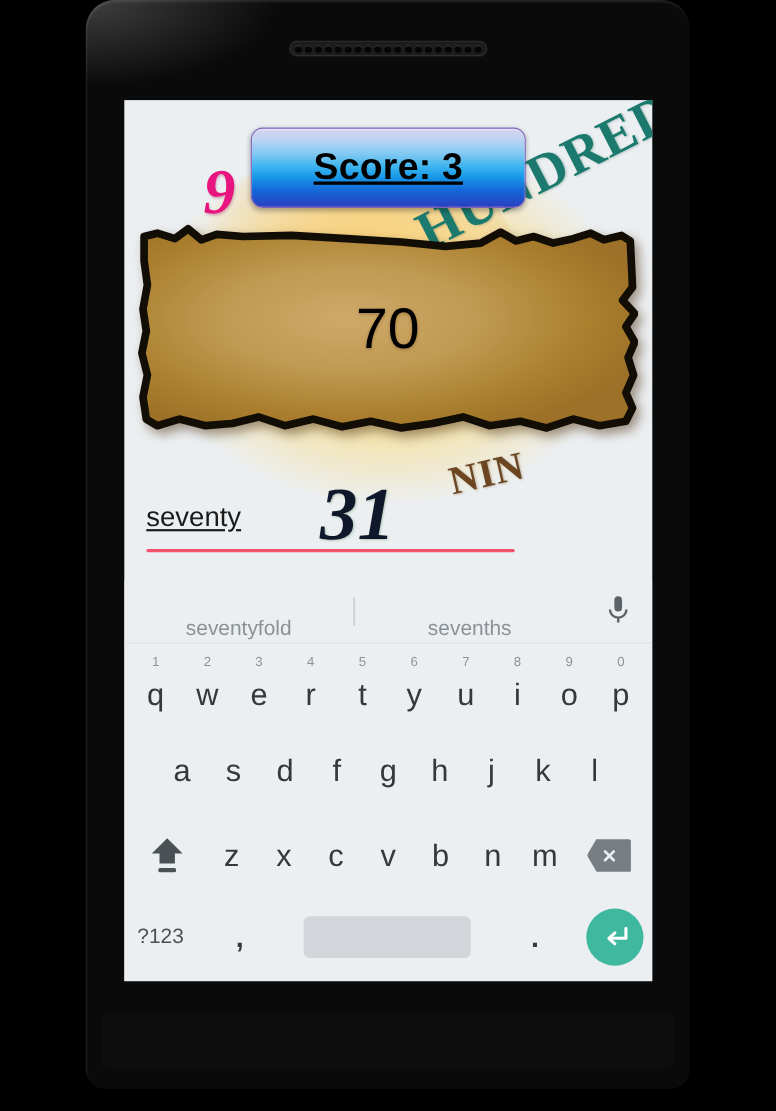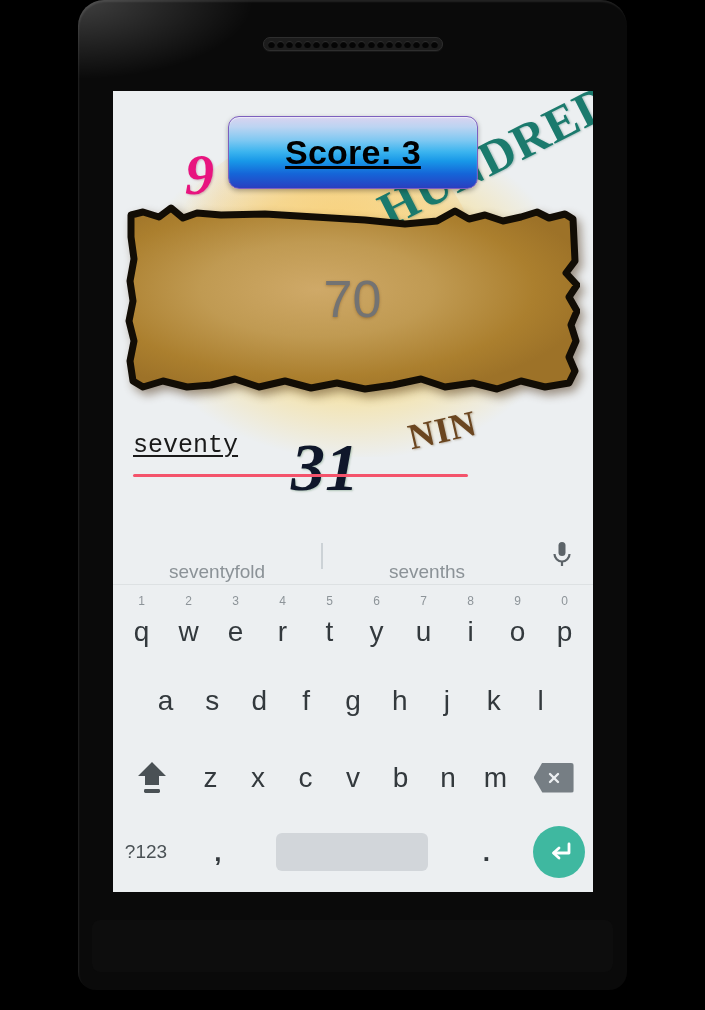--- a/index.html
+++ b/index.html
@@ -169,33 +169,32 @@
   }
   #parchment-wrap svg { display: block; width: 100%; height: 100%; }
   #parchment-number {
     position: absolute;
     left: 0; top: 0;
     width: 455px; height: 195px;
     display: flex;
     align-items: center;
     justify-content: center;
     font-size: 52px;
-    color: #737373;
+    color: #000000;
     font-weight: 400;
     text-shadow: 0 1px 3px rgba(80,40,0,0.35);
     pointer-events: none;
   }
 
   
   #answer-row {
     position: absolute;
-    left: 0; top: 332px;
+    left: 0; top: 357px;
     width: 480px; height: 75px;
     z-index: 7;
-    font-family: Liberation Mono, monospace;
   }
   #answer-field {
     position: absolute;
     left: 20px; top: 8px;
     width: 335px; height: 48px;
   }
   #answer-text {
     font-size: 25px;
     color: #1a1a1a;
     text-decoration: underline;

